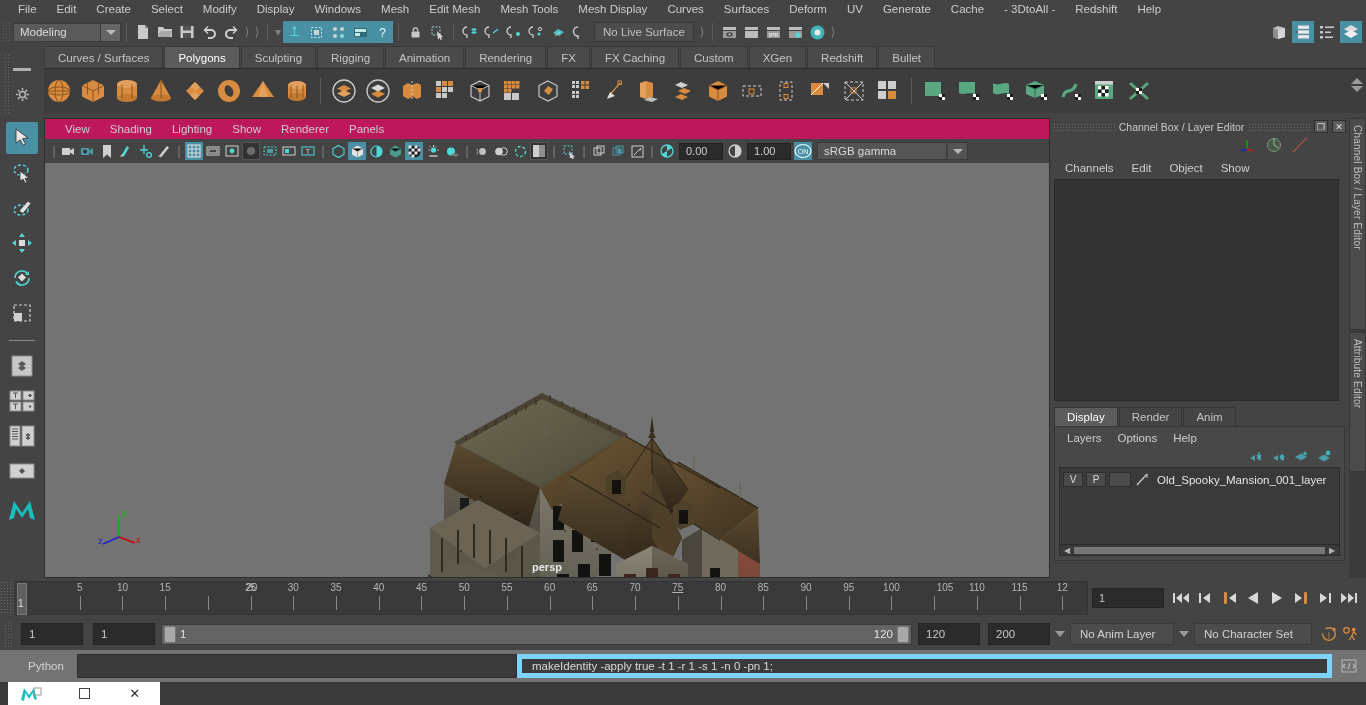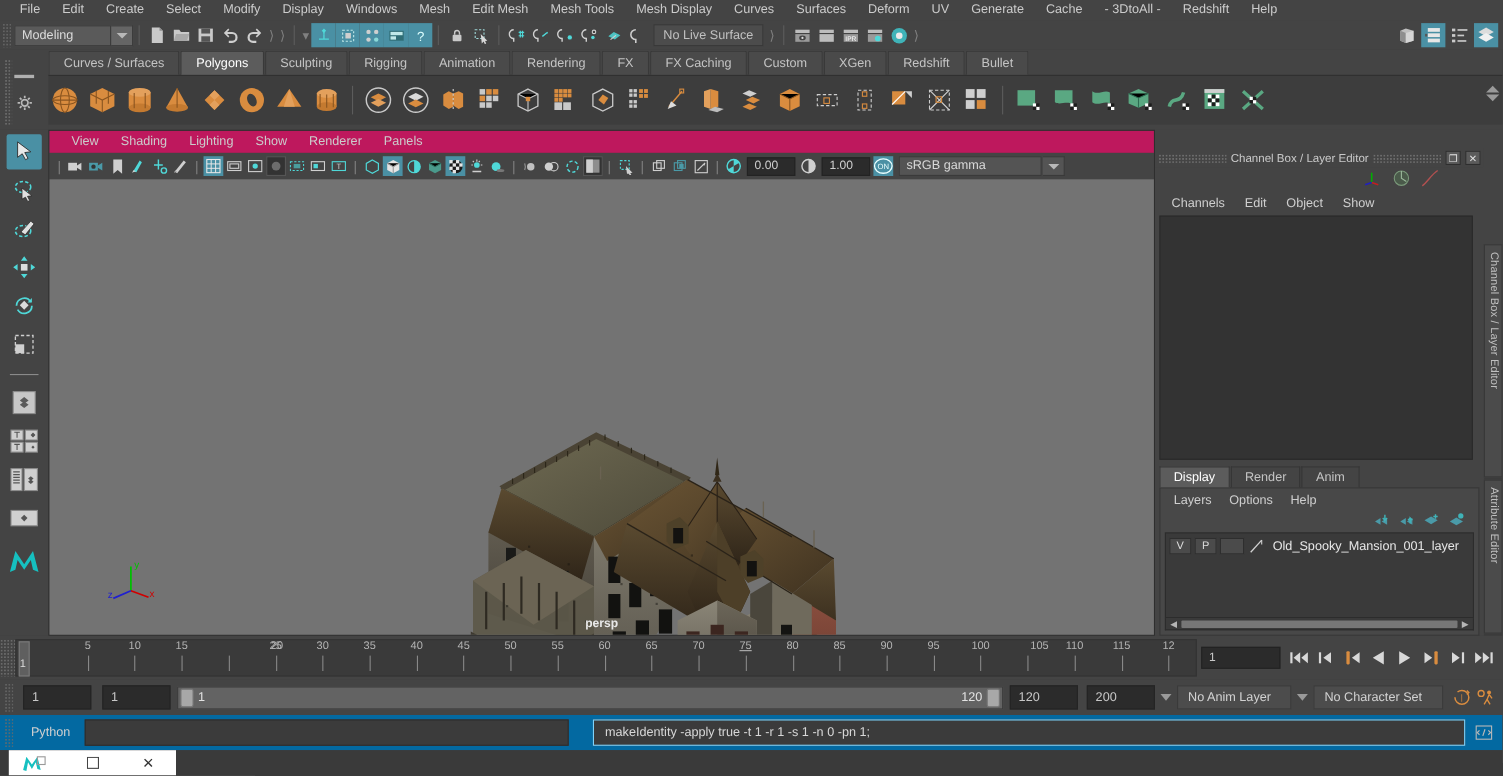--- a/index.html
+++ b/index.html
@@ -106,21 +106,21 @@
   .cs-field{ height:18px;flex:0 0 130px;background:#545454;border:1px solid #3a3a3a;color:#d8d8d8;
     font-size:11.5px;display:flex;align-items:center;padding-left:6px;margin-left:4px;}
   .cs-arrow{ width:20px;height:18px;background:#545454;border:1px solid #3a3a3a;border-left:none;
     display:flex;align-items:center;justify-content:center;}
   #viewport{ flex:1; background:#737373; position:relative; overflow:hidden; }
   #vplabel{ position:absolute; bottom:4px; left:0; right:0; text-align:center; color:#e8e8e8;
     font-size:11px; font-weight:bold; }
   #axisgiz{ position:absolute; left:52px; bottom:22px; width:50px; height:50px;}
 
   
-  #rdock{ width:316px; background:#444444; display:flex;align-items:flex-end; }
+  #rdock{ width:316px; background:#444444; display:flex; }
   #cbpanel{ flex:1; display:flex; flex-direction:column; }
   #cbtitle{ height:17px; display:flex; align-items:center; gap:4px; padding:0 3px; background:#444444;}
   .dots-strip{ flex:1; height:8px;
     background-image:radial-gradient(#6e6e6e 1px, transparent 1px);
     background-size:3px 3px;}
   #cbtitle .tt{ font-size:10.5px; color:#c9c9c9; white-space:nowrap; }
   .winbtn{ width:14px;height:13px;background:#5b5b5b;border:1px solid #2e2e2e;
     display:flex;align-items:center;justify-content:center;color:#e0e0e0;font-size:9px;}
   #cbicons{ height:22px; display:flex; align-items:center; justify-content:flex-end; gap:8px; padding-right:40px;}
   #cbmenu{ height:22px; display:flex; align-items:center; padding-left:6px; }
@@ -179,25 +179,25 @@
     display:flex; align-items:center; padding:0 2px; position:relative;}
   .rhandle{ width:12px;height:17px;background:#a8a8a8;border:1px solid #777; border-radius:2px;}
   #rtl{ font-size:11.5px;color:#e3e3e3;margin-left:4px;}
   #rtr{ font-size:11.5px;color:#e3e3e3;margin-right:4px;margin-left:auto;}
   .dd-arrow{ width:20px;height:22px;display:flex;align-items:center;justify-content:center;}
   .caret2{ width:0;height:0;border-left:5px solid transparent;border-right:5px solid transparent;border-top:6px solid #9a9a9a;}
   .selbox{ height:22px;background:#4c4c4c;border:1px solid #3a3a3a;color:#d2d2d2;font-size:11.5px;
     display:flex;align-items:center;padding:0 9px;}
 
   
-  #cmdline{ position:absolute; left:0; top:650px; width:1366px; height:32px; background:#0369a1;
+  #cmdline{ position:absolute; left:0; top:650px; width:1366px; height:32px; background:#737373;
     display:flex; align-items:center; }
   #cmdlbl{ font-size:11.5px; color:#d0d0d0; width:62px; text-align:center; }
   #cmdinput{ flex:0 0 440px; height:24px; background:#3b3b3b; border:1px solid #2d2d2d; }
-  #cmdout{ flex:1; height:24px; background:#3b3b3b; border:1px solid #7dd3fc; margin-left:22px;
+  #cmdout{ flex:1; height:24px; background:#3b3b3b; border:5px solid #7dd3fc; margin-left:0;
     display:flex; align-items:center; padding-left:10px; color:#d8d8d8; font-size:11.5px; }
   #cmdicon{ width:26px;height:24px;display:flex;align-items:center;justify-content:center;margin:0 4px;}
 
   
   #taskbar{ position:absolute; left:0; top:682px; width:1366px; height:23px; background:#3a3a3a;}
   #tbwin{ position:absolute; left:8px; top:682px; width:152px; height:23px; background:#ffffff;
     display:flex; align-items:center; }
   .tbi{ flex:1; display:flex; align-items:center; justify-content:center; height:23px; }
   .tbx{ color:#333; font-size:13px; }
 </style>

